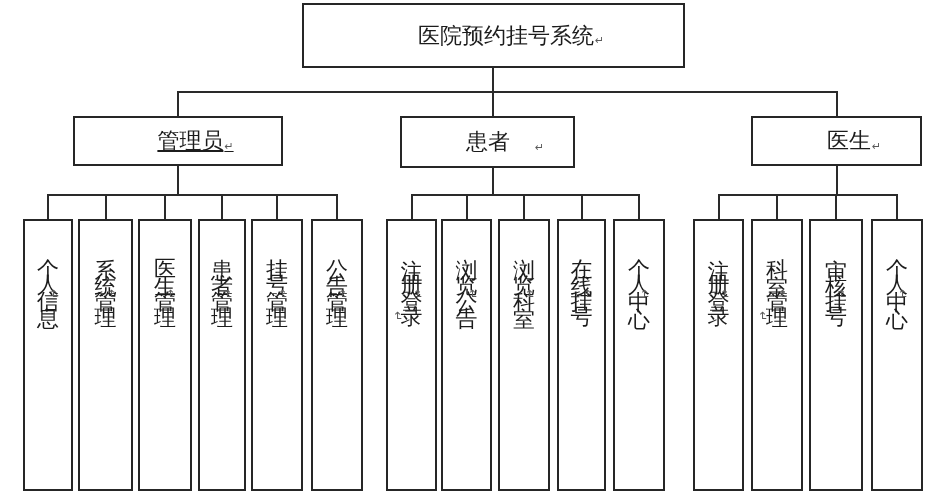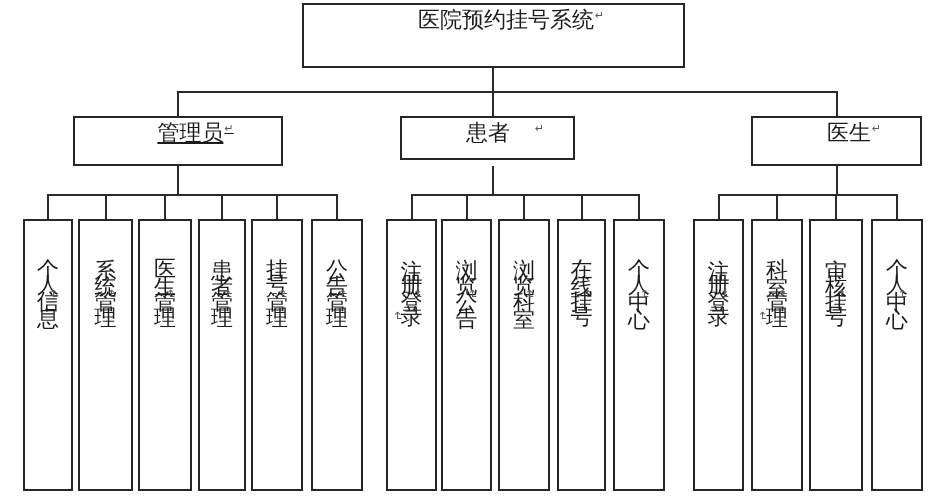--- a/index.html
+++ b/index.html
@@ -5,21 +5,21 @@
   html,body{margin:0;padding:0;background:#ffffff;}
   .canvas{
     position:relative;width:940px;height:501px;background:#ffffff;overflow:hidden;
     font-family:"Liberation Sans","DejaVu Sans",sans-serif;color:#1c1c1c;
   }
   .line{position:absolute;background:#2a2a2a;}
   .box{
     position:absolute;box-sizing:border-box;background:#ffffff;
     border:2px solid #262626;
   }
-  .hnode{display:flex;justify-content:center;padding-left:34px;}
+  .hnode{display:flex;align-items:center;justify-content:center;padding-left:34px;}
   .node-label{font-size:22px;white-space:nowrap;}
   .return-mark{
     font-size:11px;color:#5a5a5a;line-height:1;
   }
   .hnode .return-mark{position:relative;top:5px;left:1px;}
   .leaf{display:flex;justify-content:center;align-items:flex-start;}
   .vtext{
     writing-mode:vertical-rl;text-orientation:upright;
     font-size:22px;letter-spacing:16px;line-height:1;
     padding-top:20px;
@@ -83,21 +83,21 @@
       </div>
       <div class="box leaf" style="left: 198px; top: 219px; width: 48px; height: 272px;">
         <div class="vtext"><span>患者管理</span><span class="return-mark">↵</span></div>
       </div>
       <div class="box leaf" style="left: 251px; top: 219px; width: 52px; height: 272px;">
         <div class="vtext"><span>挂号管理</span><span class="return-mark">↵</span></div>
       </div>
       <div class="box leaf" style="left: 311px; top: 219px; width: 52px; height: 272px;">
         <div class="vtext"><span>公告管理</span><span class="return-mark">↵</span></div>
       </div>
-      <div class="box hnode" style="left: 400px; top: 116px; width: 175px; height: 44px; gap: 24px;">
+      <div class="box hnode" style="left: 400px; top: 116px; width: 175px; height: 52px; gap: 24px;">
         <span class="node-label">患者</span>
         <span class="return-mark">↵</span>
       </div>
       <div class="box leaf" style="left: 386px; top: 219px; width: 51px; height: 272px;">
         <div class="vtext"><span>注册登录</span><span class="return-mark">↵</span><span class="return-mark extra">↵</span></div>
       </div>
       <div class="box leaf" style="left: 441px; top: 219px; width: 51px; height: 272px;">
         <div class="vtext"><span>浏览公告</span><span class="return-mark">↵</span></div>
       </div>
       <div class="box leaf" style="left: 498px; top: 219px; width: 52px; height: 272px;">

